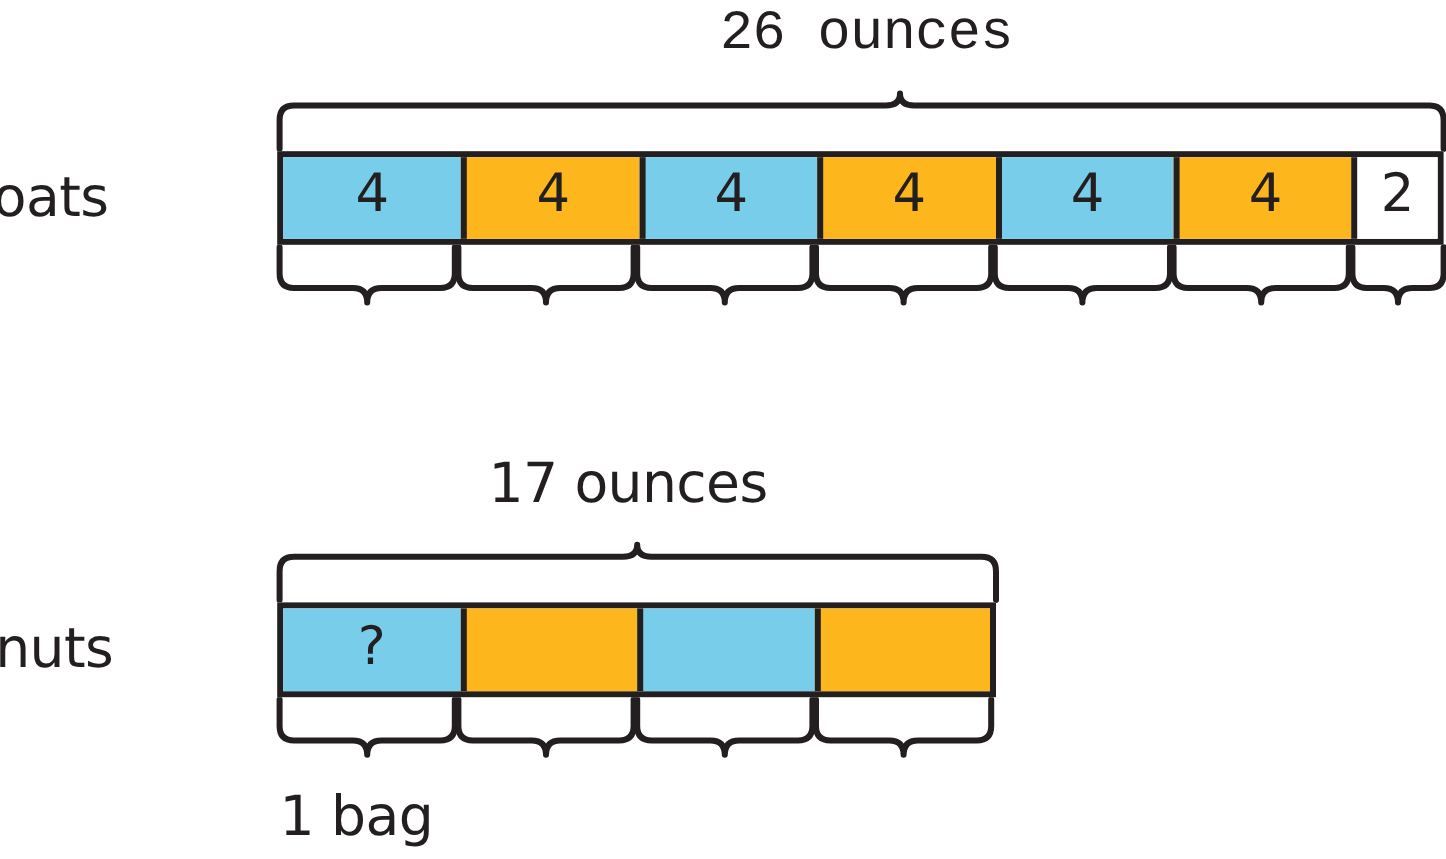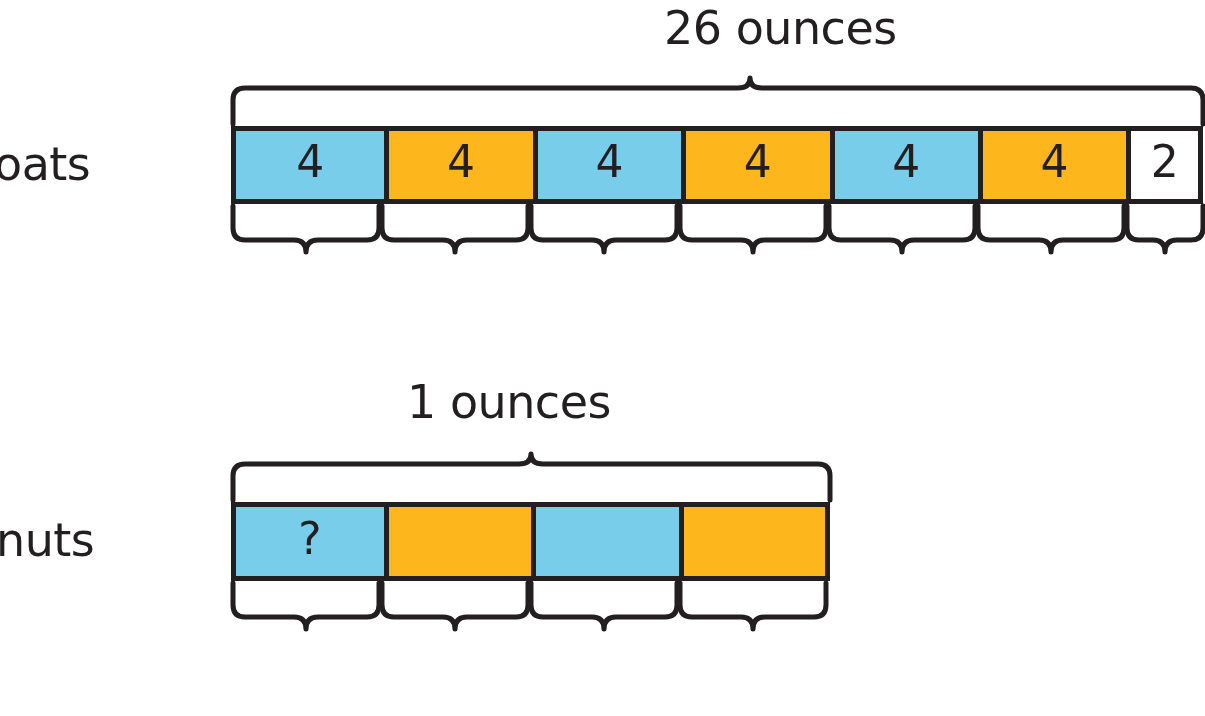--- a/index.html
+++ b/index.html
@@ -72,21 +72,21 @@
 
   .caption {
     position: absolute;
     font-size: 46px;
     line-height: 1;
     white-space: nowrap;
     color: #231f20;
     text-align: center;
     letter-spacing: -0.5px;
   }
-  #caption-26 { left: 664px; top: 5px; }
+  #caption-26 { left: 600px; top: 5px; font-family: Liberation Mono, monospace; }
   #caption-scoop { left: 206px; top: 285px; }
   #caption-14 { left: 407px; top: 379px; }
   #caption-bag { left: 233px; top: 657px; }
 </style>
 </head>
 <body>
 
 <div id="page">
 
   <svg class="svg-layer" viewBox="0 0 1205 716" width="1205" height="716" fill="none" stroke="#231f20" stroke-width="5" stroke-linecap="round" stroke-linejoin="round">
@@ -157,31 +157,32 @@
         <span class="cell-value">4</span>
       </div>
     <div class="cell white" style="width:72px">
         <span class="cell-value">2</span>
       </div>
   </div>
 
 
   <div class="row-label" id="label-nuts">nuts</div>
 
-  <div class="caption" id="caption-14">1 ounces</div>
+  <div class="caption" id="caption-14">17 ounces</div>
 
   <div class="tape" id="tape-nuts">
     <div class="cell blue" style="width:149px">
         <span class="cell-value">?</span>
       </div>
     <div class="cell orange" style="width:149px">
         <span class="cell-value"></span>
       </div>
     <div class="cell blue" style="width:149px">
         <span class="cell-value"></span>
       </div>
     <div class="cell orange" style="width:147px">
         <span class="cell-value"></span>
       </div>
   </div>
 
+  <div class="caption" id="caption-bag">1 bag</div>
 
 </div>
 
 </body></html>

